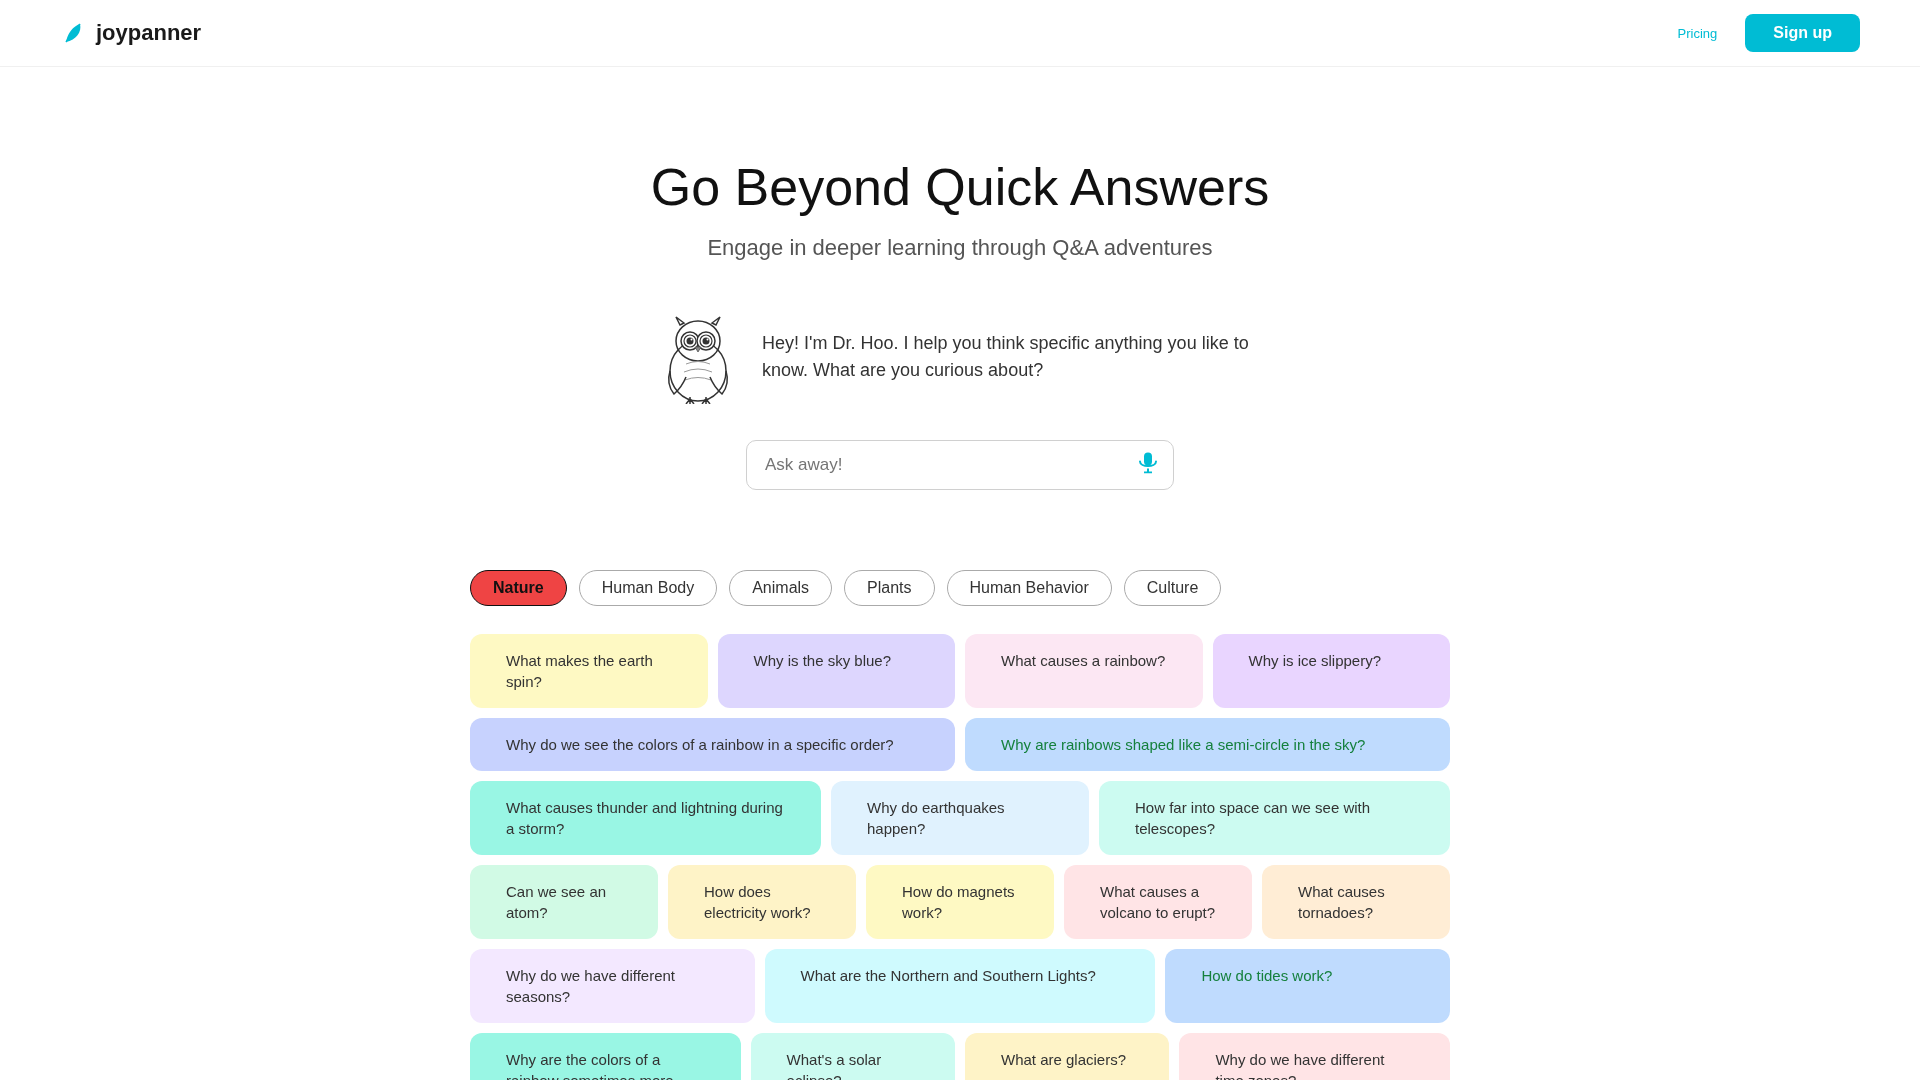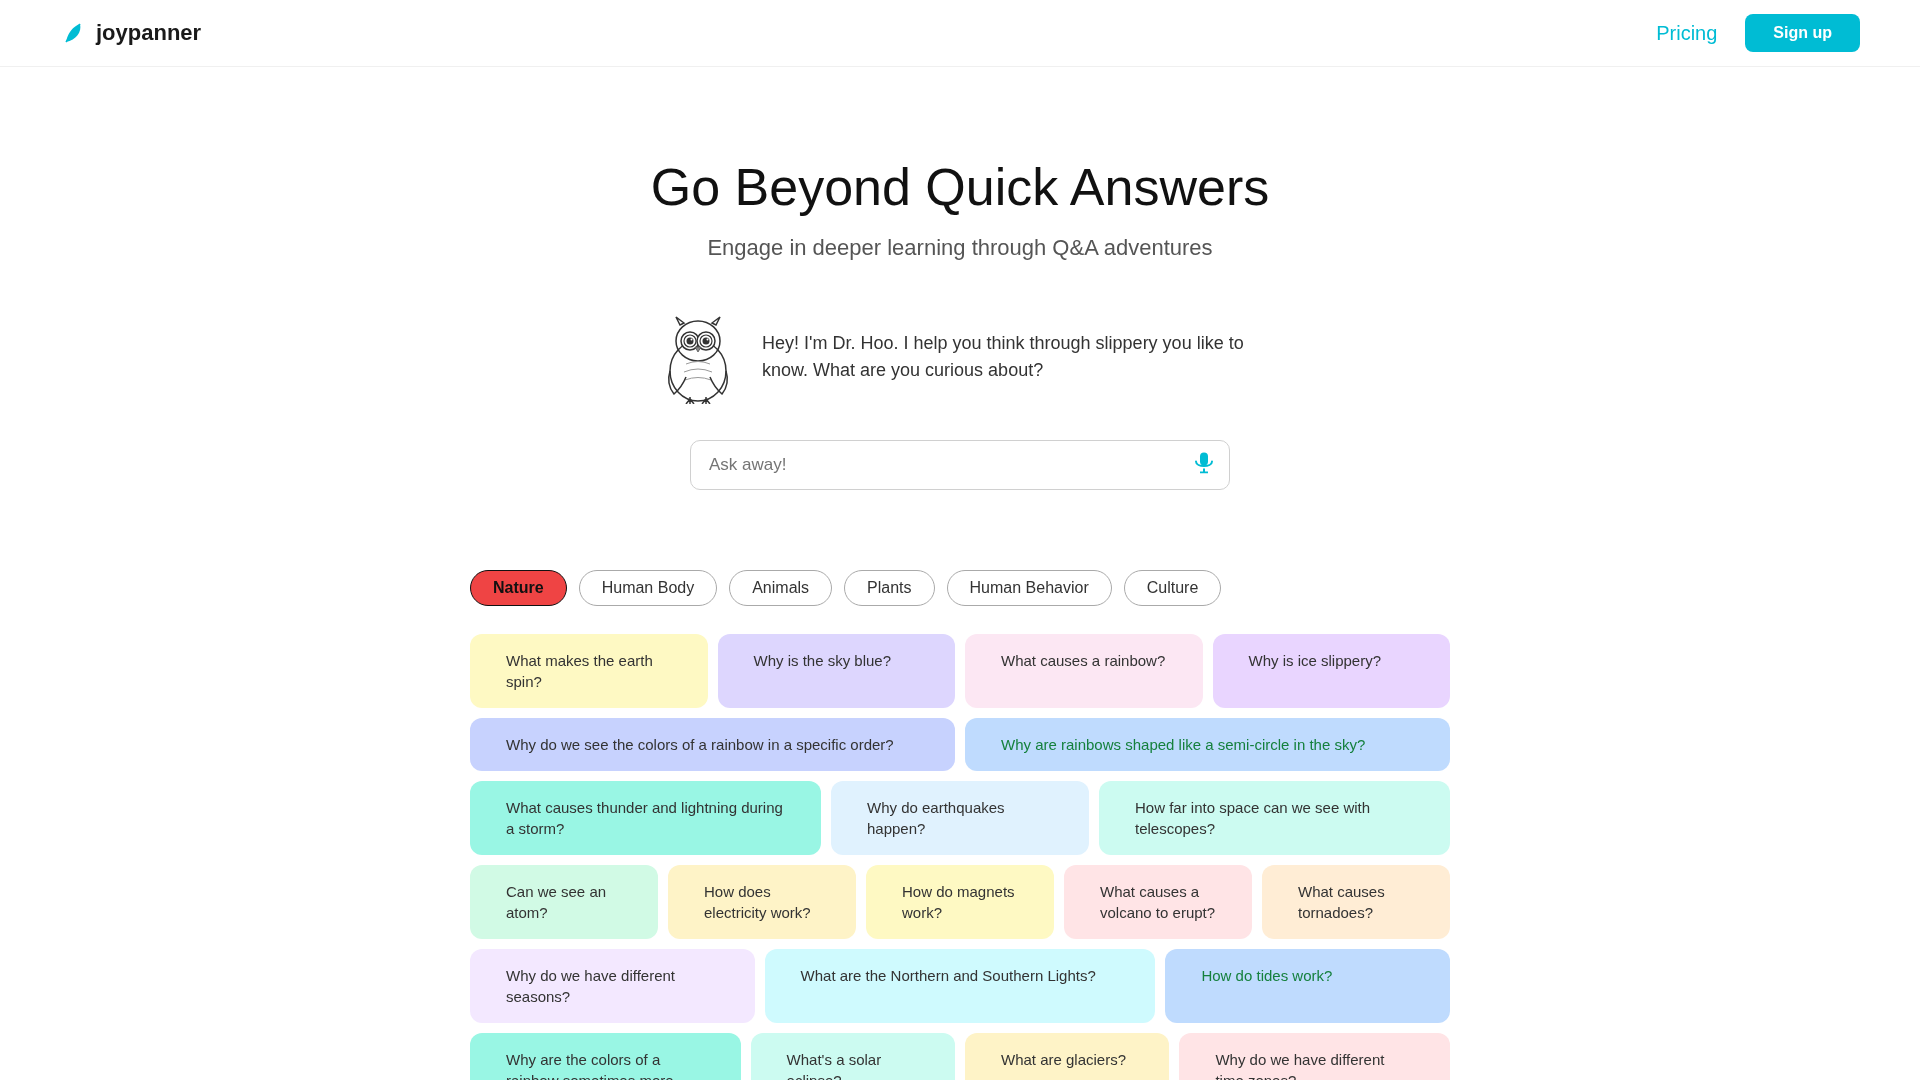--- a/index.html
+++ b/index.html
@@ -27,21 +27,21 @@
       font-weight: 600;
       color: #1a1a1a;
       text-decoration: none;
     }
     .nav-right {
       display: flex;
       align-items: center;
       gap: 28px;
     }
     .nav-link {
-      font-size: 20px;
+      font-size: 13px;
       color: #00bcd4;
       text-decoration: none;
       font-weight: 500;
     }
     .signup-btn {
       background: #00bcd4;
       color: #fff;
       border: none;
       border-radius: 8px;
       padding: 10px 28px;
@@ -80,21 +80,21 @@
     
     .chat-bubble {
       font-size: 18px;
       color: #333;
       max-width: 500px;
       line-height: 1.5;
     }
 
     
     .search-bar-wrap {
-      width: 540px;
+      width: 428px;
       position: relative;
       margin-bottom: 60px;
     }
     .search-bar {
       width: 100%;
       border: 1.5px solid #d0d0d0;
       border-radius: 10px;
       padding: 14px 50px 14px 18px;
       font-size: 17px;
       color: #aaa;
@@ -235,21 +235,21 @@
       <path d="M12 62 Q8 75 16 85 Q24 78 28 68" fill="none" stroke="#333" stroke-width="1.5"></path>
       <path d="M68 62 Q72 75 64 85 Q56 78 52 68" fill="none" stroke="#333" stroke-width="1.5"></path>
 
       <path d="M32 90 L28 95 M32 90 L32 95 M32 90 L36 95" stroke="#333" stroke-width="1.5"></path>
       <path d="M48 90 L44 95 M48 90 L48 95 M48 90 L52 95" stroke="#333" stroke-width="1.5"></path>
       <line x1="32" y1="88" x2="32" y2="92" stroke="#333" stroke-width="1.5"></line>
       <line x1="48" y1="88" x2="48" y2="92" stroke="#333" stroke-width="1.5"></line>
     </svg>
 
     <div class="chat-bubble">
-      <span>Hey! I'm Dr. Hoo. I help you think through slippery you like to know. What are you curious about?</span>
+      <span>Hey! I'm Dr. Hoo. I help you think specific anything you like to know. What are you curious about?</span>
     </div>
   </div>
 
   <div class="search-bar-wrap">
     <input type="text" class="search-bar" placeholder="Ask away!" style="">
     <span class="mic-icon">
       
       <svg width="20" height="22" viewBox="0 0 20 22" fill="none">
         <rect x="6" y="1" width="8" height="13" rx="4" fill="#00bcd4"></rect>
         <path d="M2 10 C2 16 18 16 18 10" stroke="#00bcd4" stroke-width="2" fill="none" stroke-linecap="round"></path>

